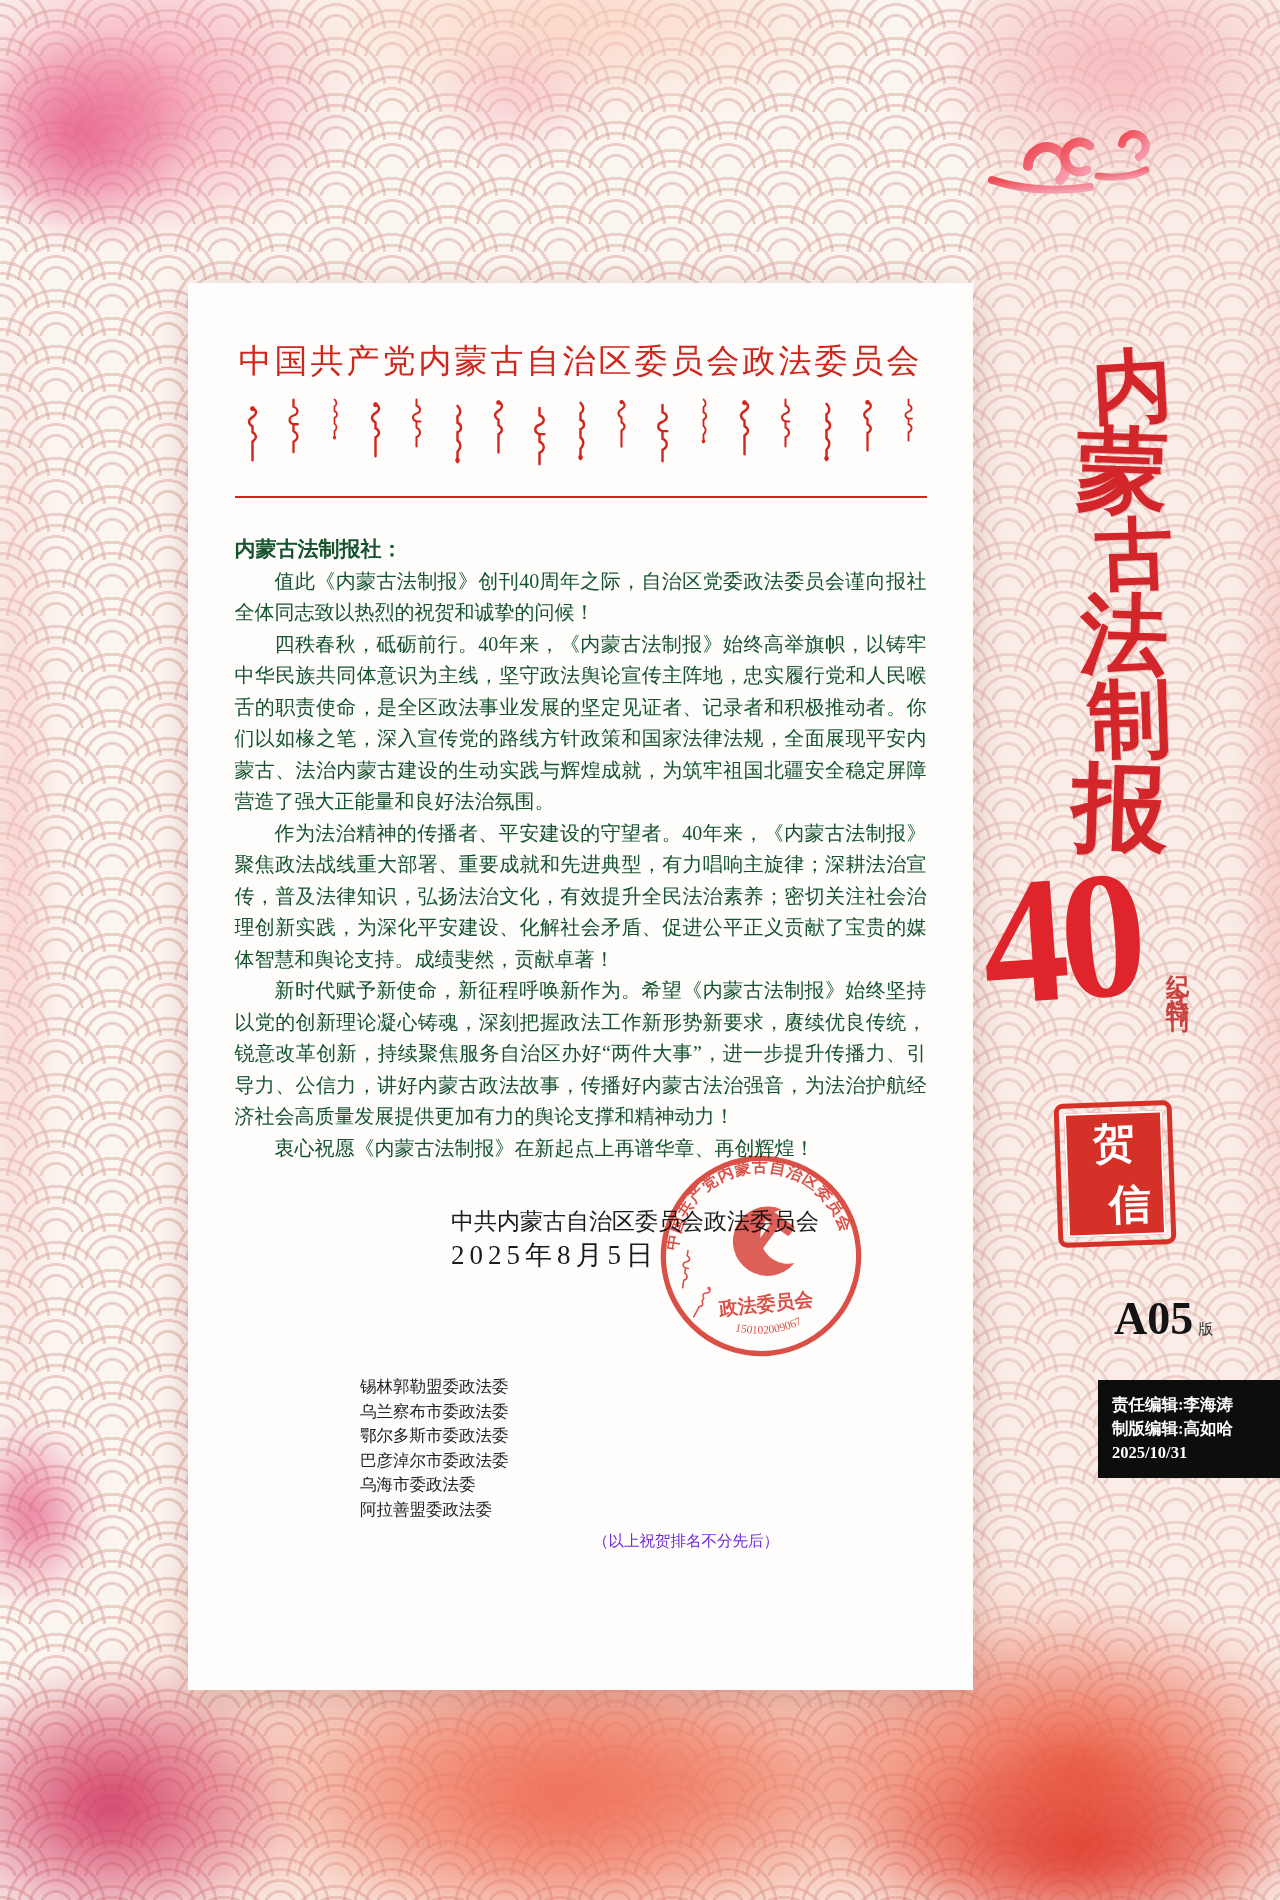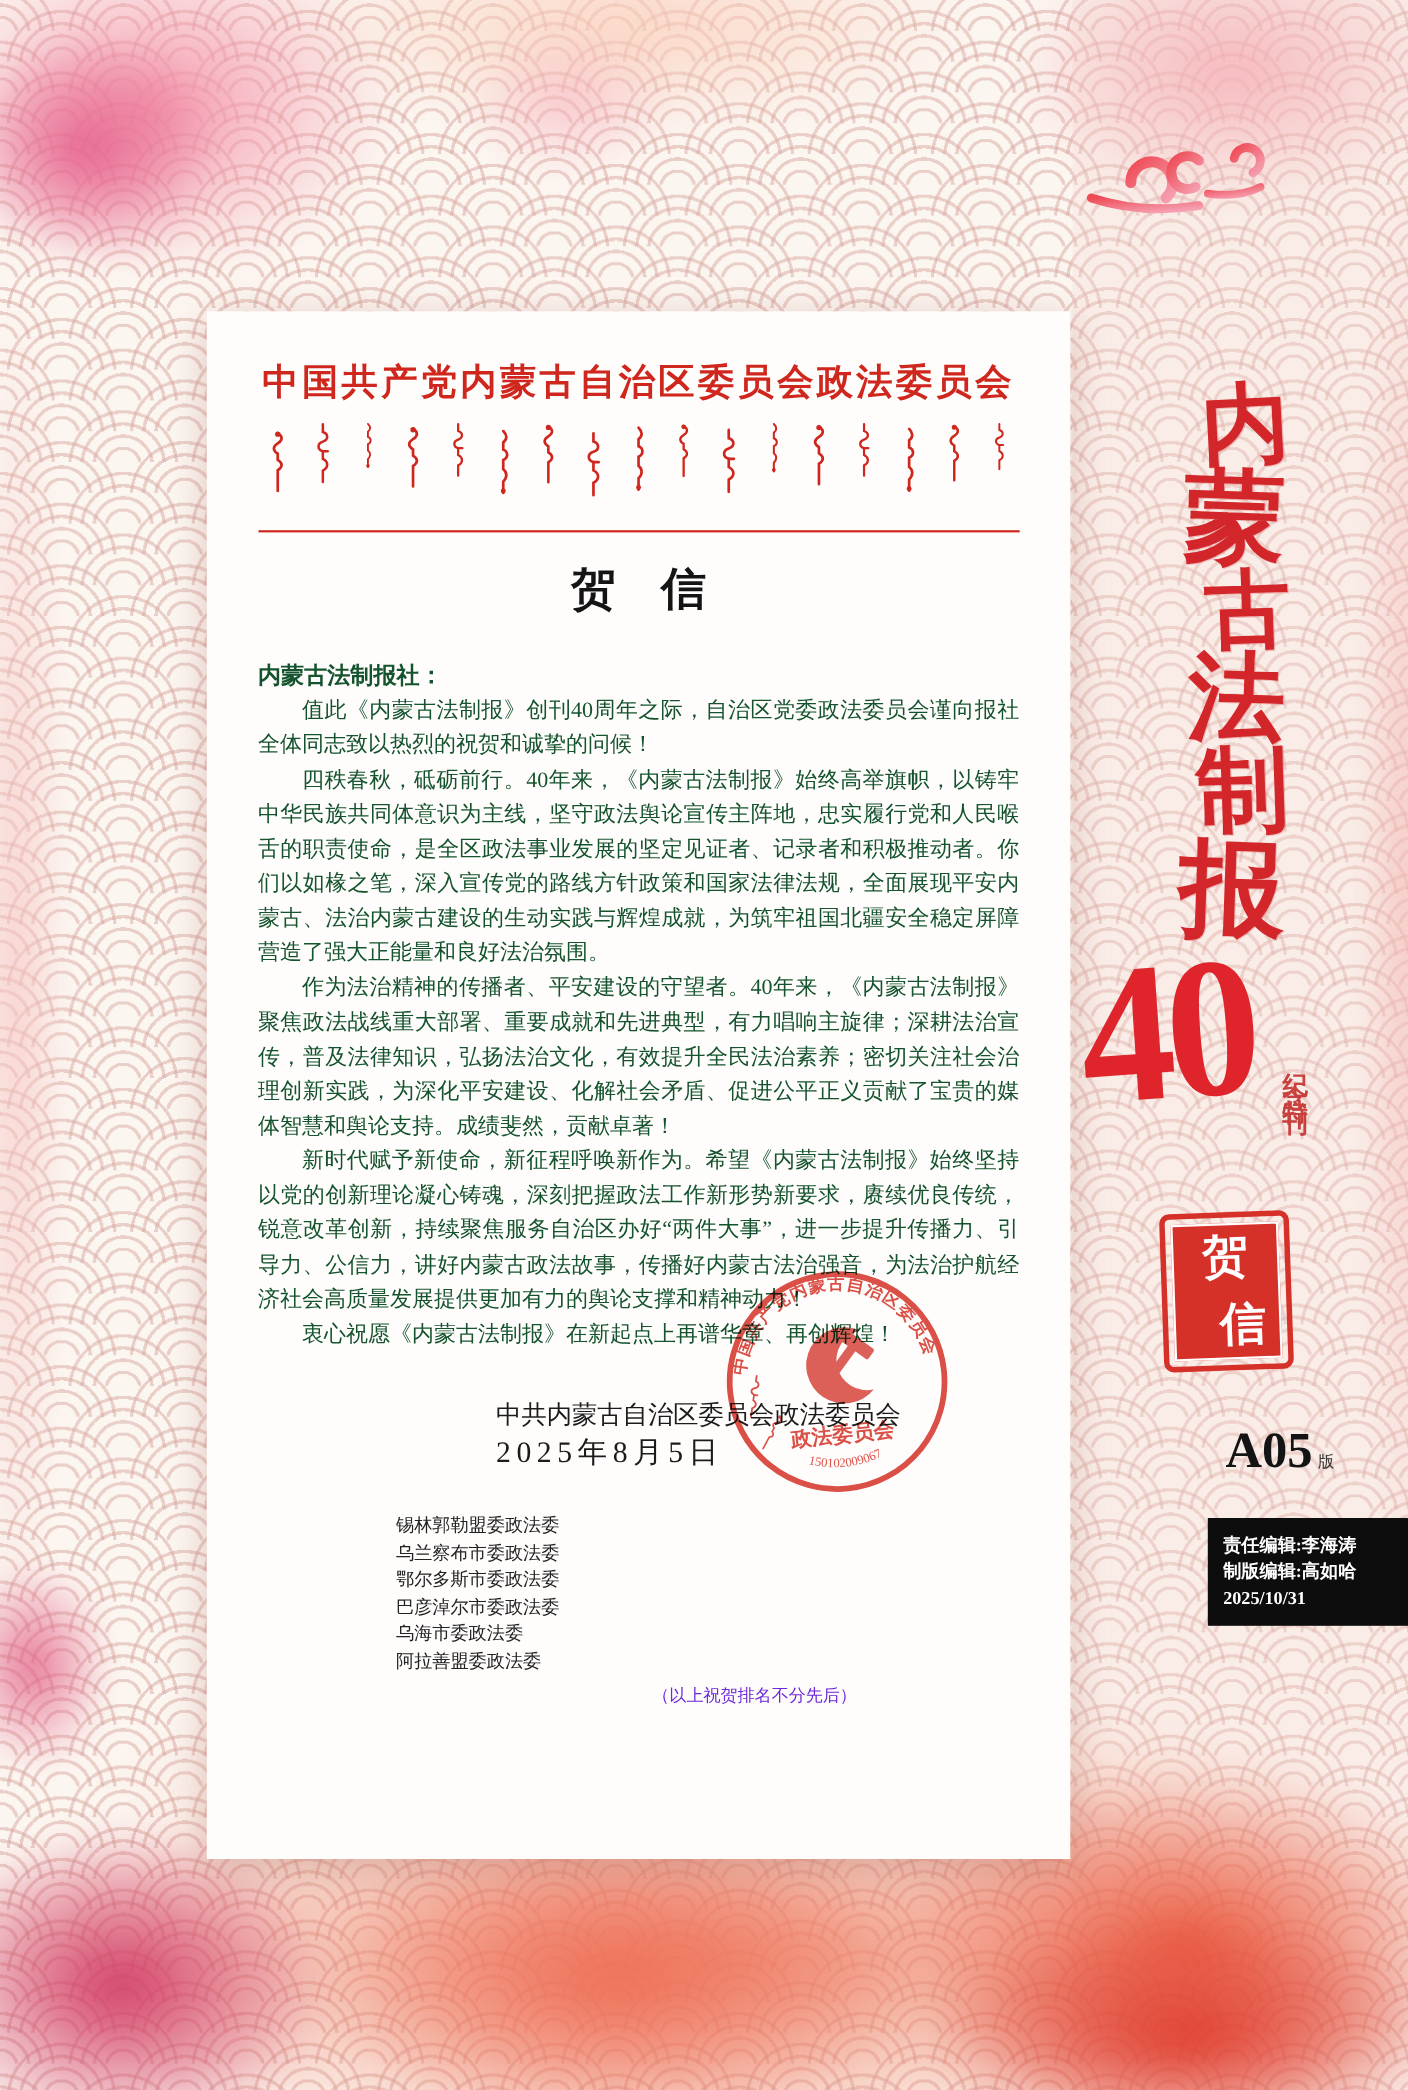--- a/index.html
+++ b/index.html
@@ -36,21 +36,21 @@
   .w-b4{left:810px;top:1600px;width:540px;height:330px;background:radial-gradient(closest-side,rgba(235,92,66,.95),rgba(235,92,66,0));filter:blur(14px);}
   .w-b5{left:840px;top:1740px;width:480px;height:220px;background:radial-gradient(closest-side,rgba(222,56,42,.9),rgba(222,56,42,0));filter:blur(12px);}
   .r-tint{position:absolute;left:975px;top:0;width:305px;height:1900px;background:rgba(246,214,209,.28);}
 
   
   .cloud{position:absolute;left:972px;top:110px;width:195px;height:92px;}
 
   
   .panel{position:absolute;left:188px;top:283px;width:785px;height:1407px;background:#fffdfc;
     box-shadow:0 8px 34px rgba(175,110,100,.38);}
-  .org-header{margin:42px auto 0;text-align:center;font-size:33px;font-weight:700;color:#cf271d;letter-spacing:3px;}
+  .org-header{margin:56px auto 0;text-align:center;font-size:33px;font-weight:400;color:#cf271d;letter-spacing:3px;}
   .mongol-row{margin:14px auto 0;width:700px;height:92px;display:flex;justify-content:center;align-items:flex-start;gap:26px;color:#cf271d;}
   .mg{width:15px;display:block;}
   .red-rule{margin:6px auto 0;width:692px;border:0;border-top:2px solid #cf271d;}
   .letter-title{margin-top:24px;text-align:center;font-size:41px;font-weight:700;color:#141414;}
   .letter-body{margin:36px auto 0;width:692px;font-size:20px;line-height:31.5px;color:#14532d;text-align:justify;}
   .salutation{font-weight:700;font-size:21px;}
   .para{margin:0;text-indent:2em;}
   .sig-block{width:480px;margin:42px 42px 0 auto;text-align:left;position:relative;z-index:2;}
   .sig-line{font-size:23px;color:#1b1b1b;}
   .sig-date{font-size:27px;letter-spacing:5px;color:#1b1b1b;}
@@ -186,21 +186,20 @@
       <svg class="mg" style="height:56px">
           <use href="#mgA"></use>
         </svg>
       <svg class="mg" style="height:44px">
           <use href="#mgB"></use>
         </svg>
     </div>
 
     <hr class="red-rule">
 
-    <div class="letter-title">贺　信</div>
 
     <div class="letter-body">
       <div class="salutation">内蒙古法制报社：</div>
       <p class="para">值此《内蒙古法制报》创刊40周年之际，自治区党委政法委员会谨向报社全体同志致以热烈的祝贺和诚挚的问候！</p>
       <p class="para">四秩春秋，砥砺前行。40年来，《内蒙古法制报》始终高举旗帜，以铸牢中华民族共同体意识为主线，坚守政法舆论宣传主阵地，忠实履行党和人民喉舌的职责使命，是全区政法事业发展的坚定见证者、记录者和积极推动者。你们以如椽之笔，深入宣传党的路线方针政策和国家法律法规，全面展现平安内蒙古、法治内蒙古建设的生动实践与辉煌成就，为筑牢祖国北疆安全稳定屏障营造了强大正能量和良好法治氛围。</p>
       <p class="para">作为法治精神的传播者、平安建设的守望者。40年来，《内蒙古法制报》聚焦政法战线重大部署、重要成就和先进典型，有力唱响主旋律；深耕法治宣传，普及法律知识，弘扬法治文化，有效提升全民法治素养；密切关注社会治理创新实践，为深化平安建设、化解社会矛盾、促进公平正义贡献了宝贵的媒体智慧和舆论支持。成绩斐然，贡献卓著！</p>
       <p class="para">新时代赋予新使命，新征程呼唤新作为。希望《内蒙古法制报》始终坚持以党的创新理论凝心铸魂，深刻把握政法工作新形势新要求，赓续优良传统，锐意改革创新，持续聚焦服务自治区办好“两件大事”，进一步提升传播力、引导力、公信力，讲好内蒙古政法故事，传播好内蒙古法治强音，为法治护航经济社会高质量发展提供更加有力的舆论支撑和精神动力！</p>
       <p class="para">衷心祝愿《内蒙古法制报》在新起点上再谱华章、再创辉煌！</p>
     </div>
 

